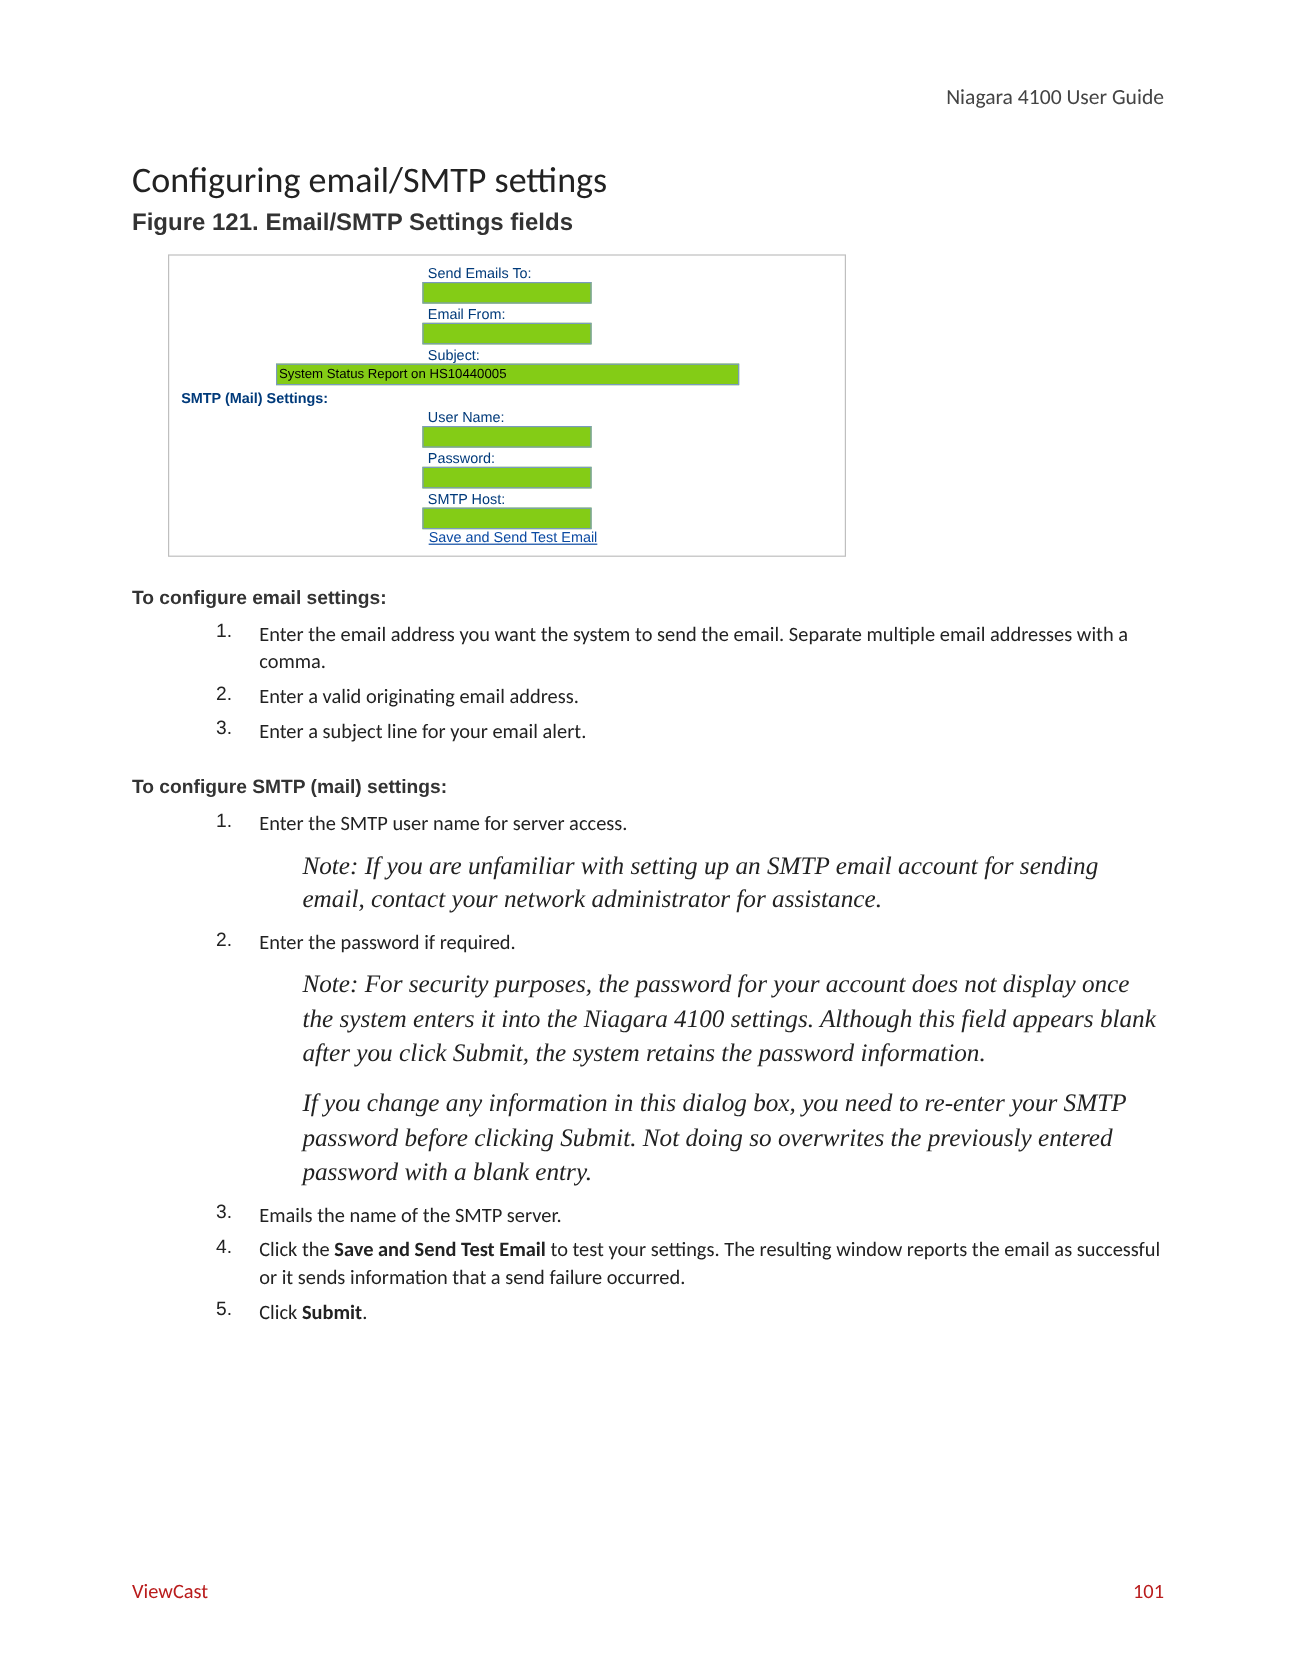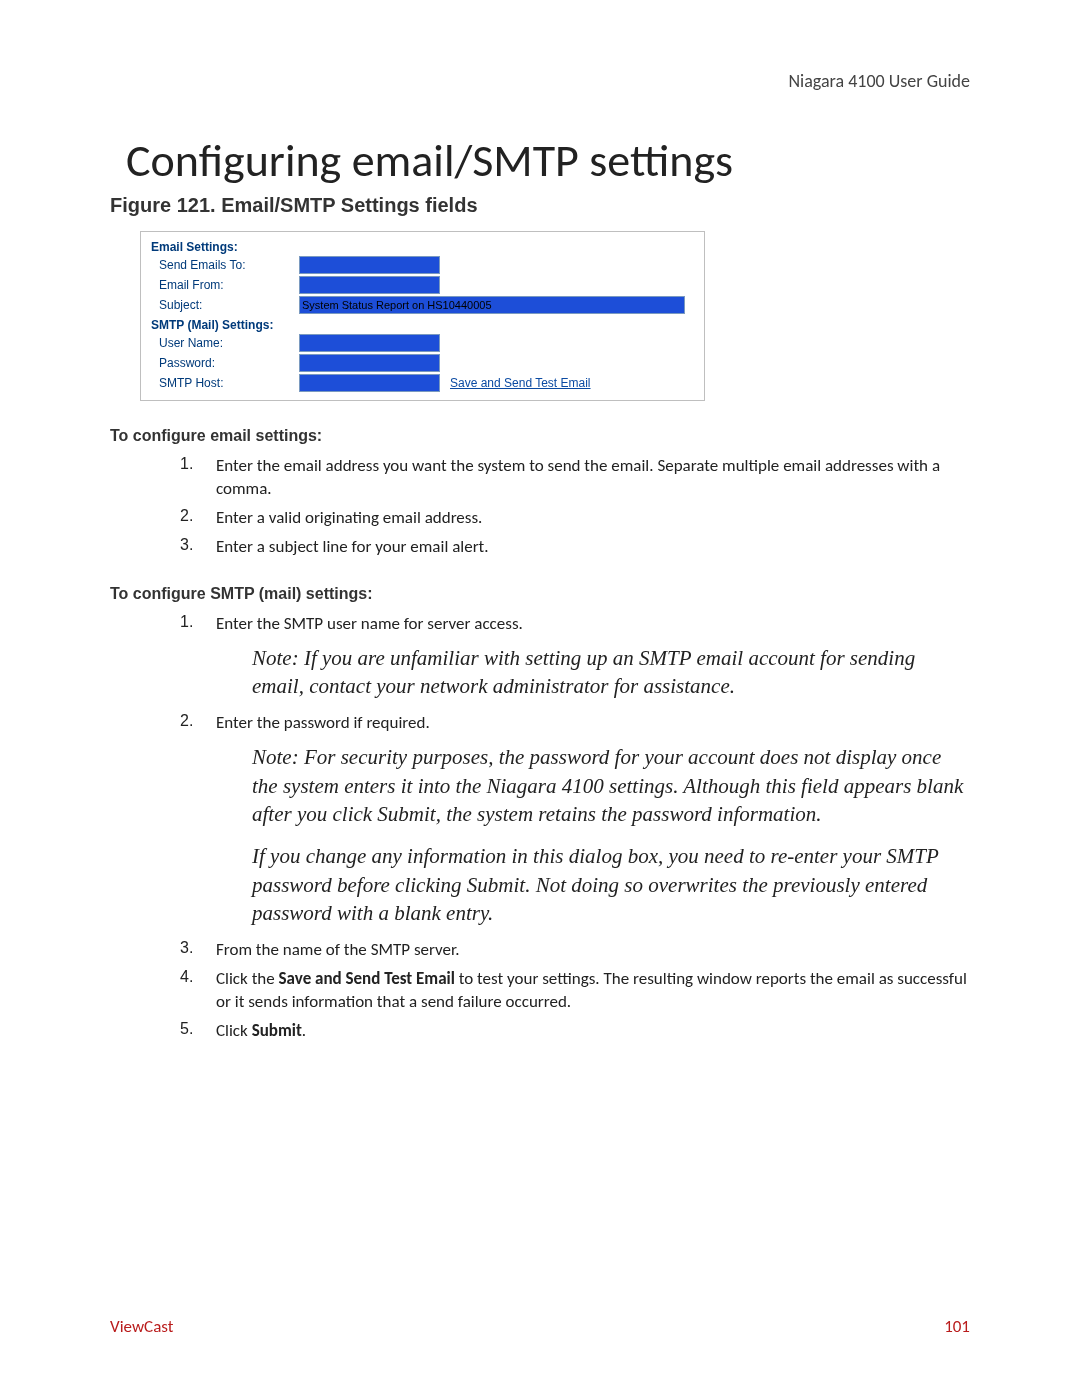--- a/index.html
+++ b/index.html
@@ -17,23 +17,23 @@
     padding: 70px 110px 60px 110px;
   }
   .running-header {
     text-align: right;
     font-size: 18px;
     color: #444;
     margin: 0 0 40px 0;
   }
   h1.section-title {
     font-weight: 400;
-    font-size: 46px;
+    font-size: 30px;
     color: #222;
-    margin: 0 0 6px 16px;
+    margin: 0 0 6px 0;
     font-family: Calibri, "Segoe UI", Arial, sans-serif;
   }
   .figure-caption {
     font-family: Arial, Helvetica, sans-serif;
     font-weight: bold;
     font-size: 20px;
     margin: 4px 0 14px 0;
   }
 
   
@@ -48,37 +48,38 @@
     box-sizing: border-box;
   }
   .panel .grp {
     font-weight: bold;
     margin: 2px 0 2px 0;
   }
   .row {
     display: flex;
     align-items: center;
     margin: 2px 0;
+    flex-direction: column;
   }
   .row .lbl {
     width: 148px;
     padding-left: 8px;
     box-sizing: border-box;
   }
   .row .ctrl {
     flex: 0 0 auto;
   }
   .row input[type="text"],
   .row input[type="password"] {
     height: 16px;
     border: 1px solid #7a9ac0;
     font-size: 11px;
     padding: 0 2px;
     box-sizing: content-box;
-    background: #1d4ed8;
+    background: #84cc16;
   }
   .inp-short { width: 135px; }
   .inp-long  { width: 380px; }
   .row .link {
     margin-left: 10px;
     color: #0b4aa2;
     text-decoration: underline;
     font-size: 12px;
     cursor: pointer;
   }
@@ -137,21 +138,20 @@
 <body>
 
 <div class="page">
 
   <div class="running-header">Niagara 4100 User Guide</div>
 
   <h1 class="section-title">Configuring email/SMTP settings</h1>
   <div class="figure-caption">Figure 121. Email/SMTP Settings fields</div>
 
   <div class="panel">
-    <div class="grp">Email Settings:</div>
 
     <div class="row">
       <div class="lbl">Send Emails To:</div>
       <div class="ctrl"><input type="text" class="inp-short" value="" style=""></div>
     </div>
 
     <div class="row">
       <div class="lbl">Email From:</div>
       <div class="ctrl"><input type="text" class="inp-short" value="" style=""></div>
     </div>
@@ -214,21 +214,21 @@
         <div class="note-block note-indent" style="margin-top:8px;">
           <span>Note: For security purposes, the password for your account does not display once the system enters it into the Niagara 4100 settings. Although this field appears blank after you click Submit, the system retains the password information.</span>
         </div>
         <div class="note-block note-indent" style="margin-top:14px;">
           <span>If you change any information in this dialog box, you need to re-enter your SMTP password before clicking Submit. Not doing so overwrites the previously entered password with a blank entry.</span>
         </div>
       </span>
     </li>
     <li>
       <span class="num">3.</span>
-      <span class="body">From the name of the SMTP server.</span>
+      <span class="body">Emails the name of the SMTP server.</span>
     </li>
     <li>
       <span class="num">4.</span>
       <span class="body">
         <span>Click the </span><span class="bold">Save and Send Test Email</span><span> to test your settings. The resulting window reports the email as successful or it sends information that a send failure occurred.</span>
       </span>
     </li>
     <li>
       <span class="num">5.</span>
       <span class="body">

